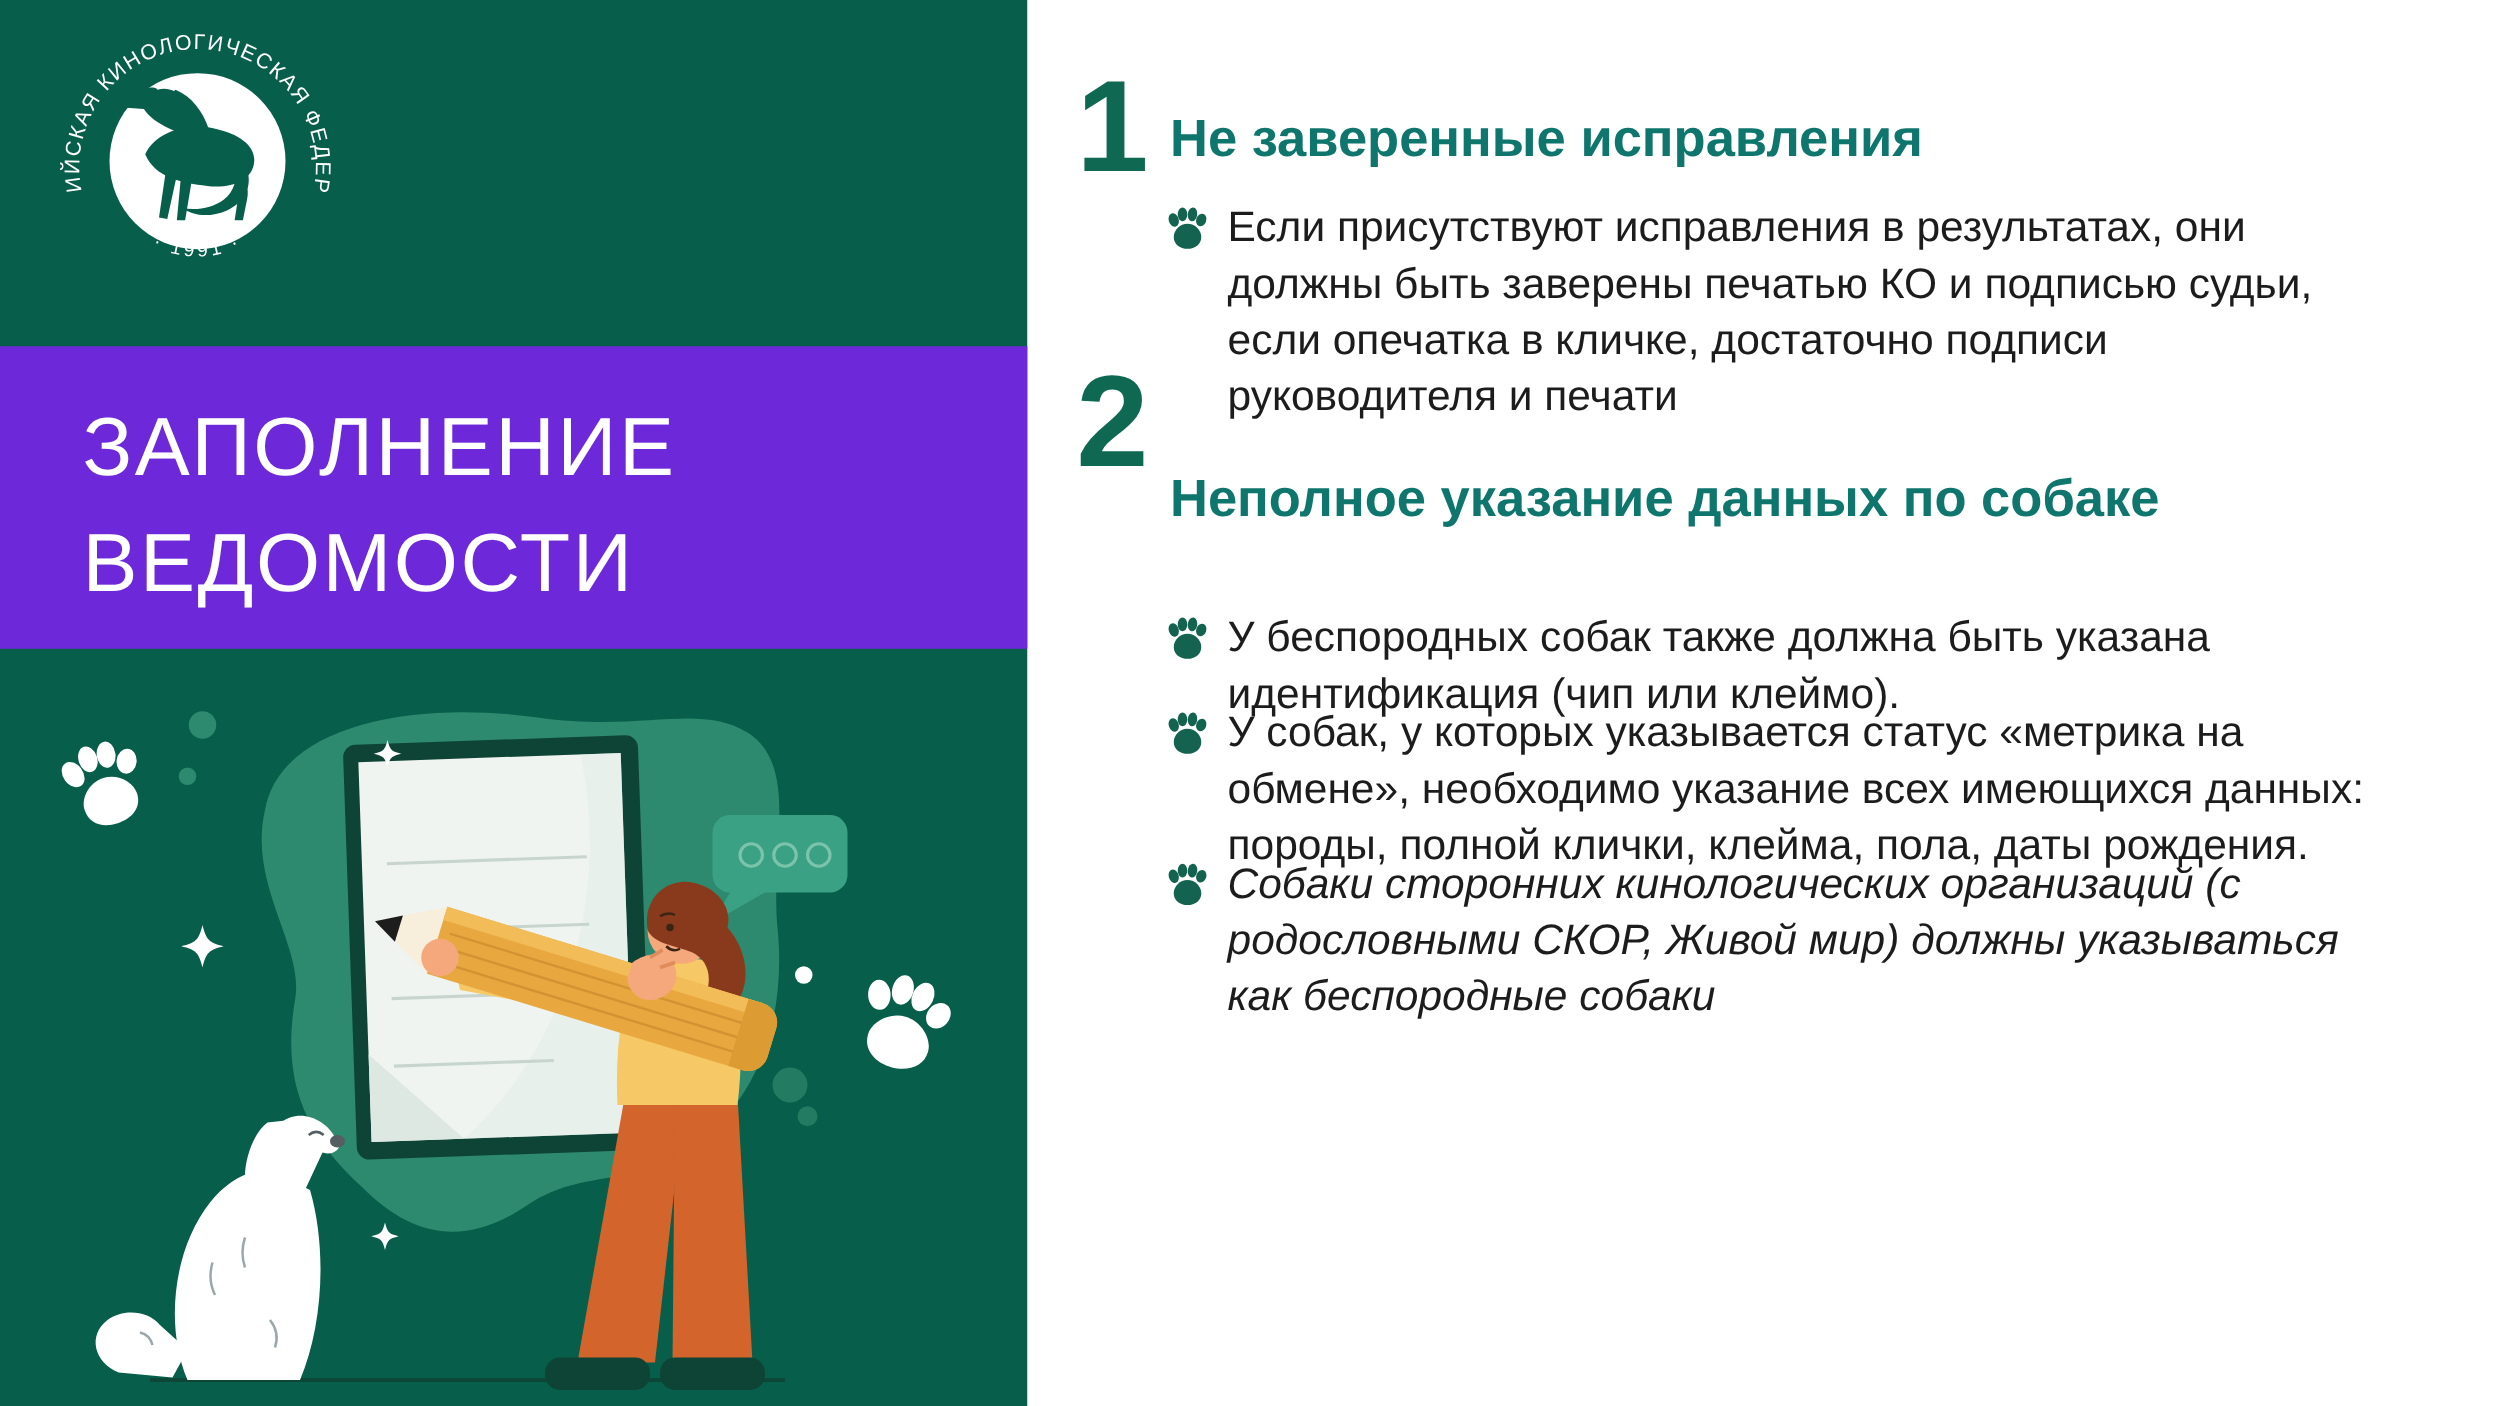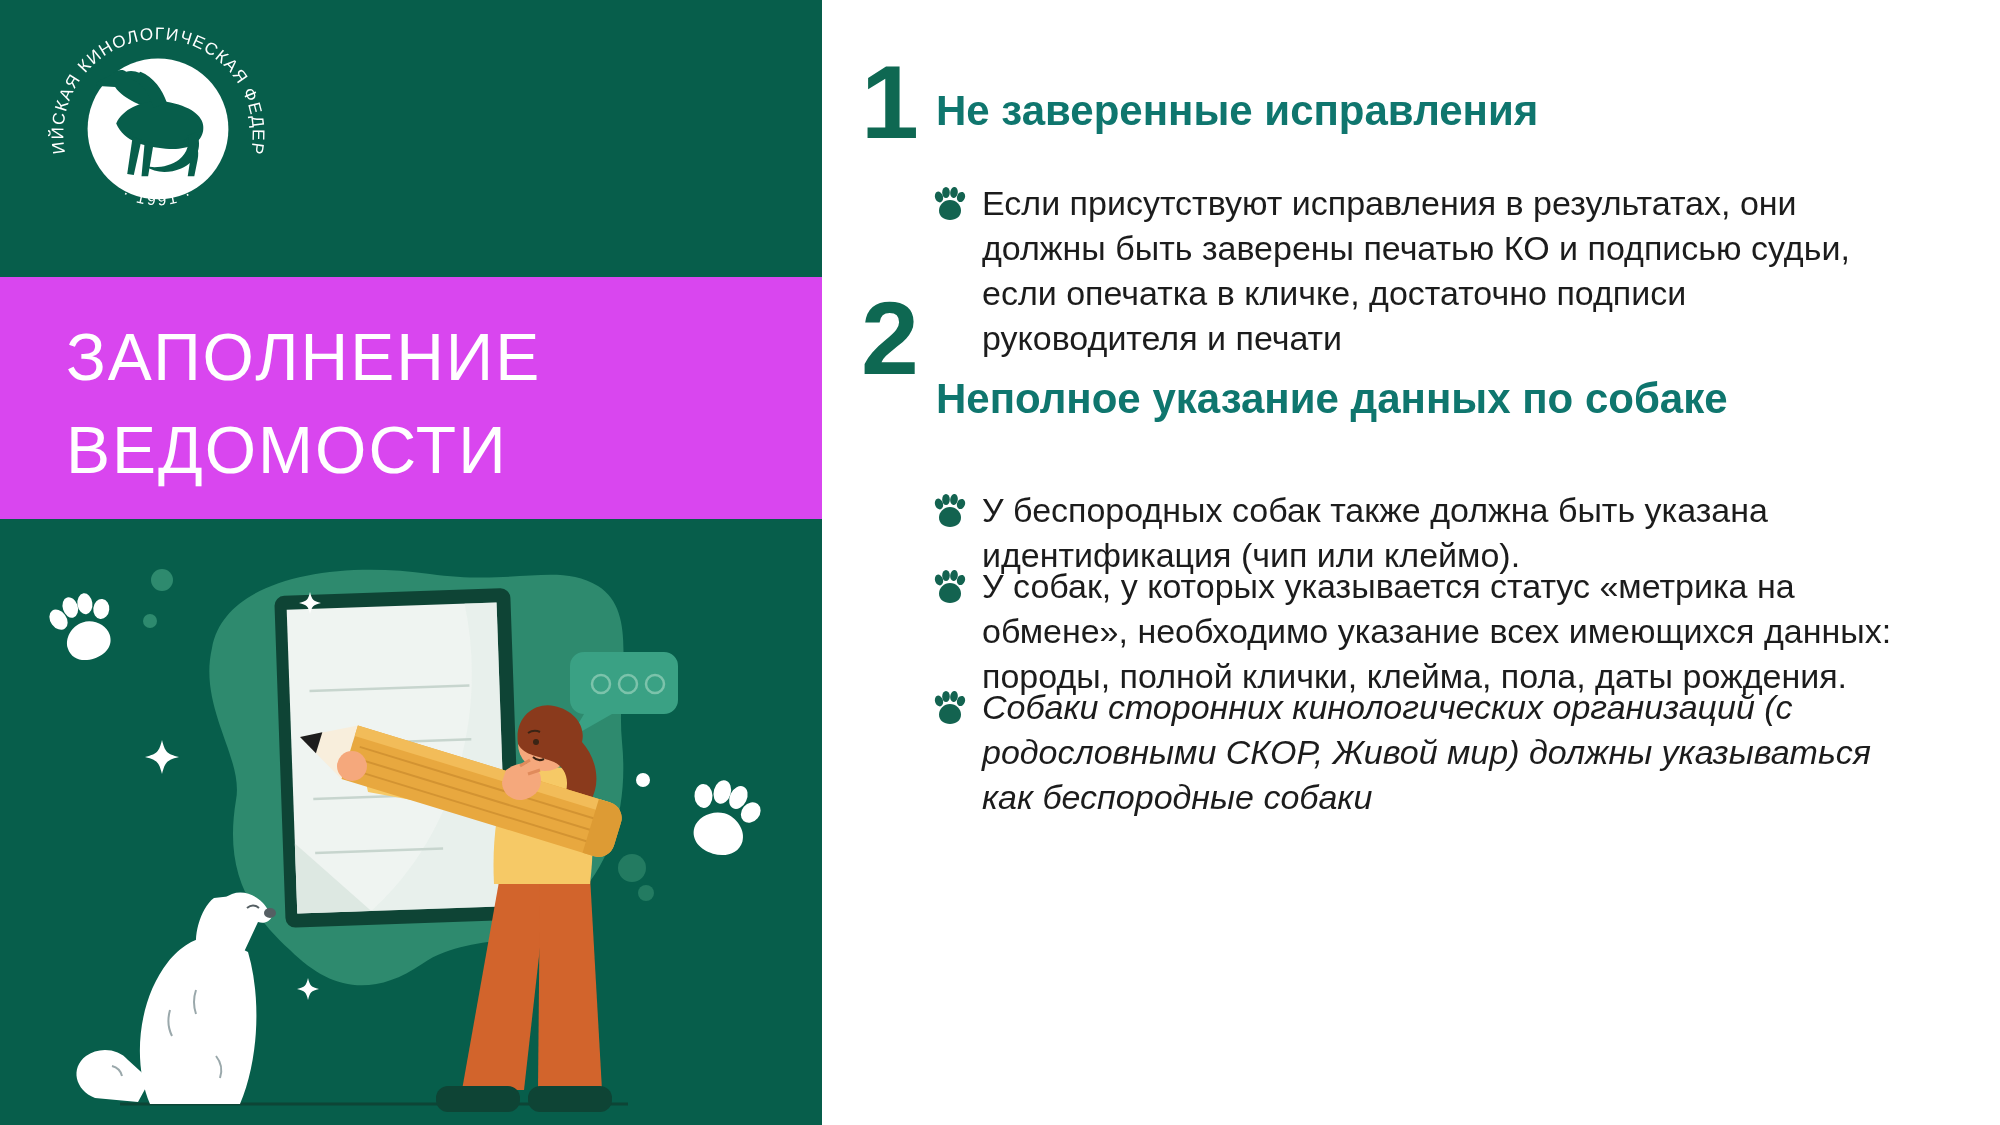--- a/index.html
+++ b/index.html
@@ -2,37 +2,37 @@
 <html><head>
 <meta charset="utf-8">
 <style>
   html,body{margin:0;padding:0;background:#ffffff;}
   .slide{position:relative;width:2000px;height:1125px;overflow:hidden;
          font-family:"Liberation Sans", sans-serif;background:#ffffff;}
 
   
   .left-panel{position:absolute;left:0;top:0;width:822px;height:1125px;background:#075E4B;}
   .logo{position:absolute;left:48px;top:20px;width:220px;height:220px;}
-  .banner{position:absolute;left:0;top:277px;width:937px;height:242px;background:#d946ef;}
+  .banner{position:absolute;left:0;top:277px;width:937px;height:242px;background:#6d28d9;}
   .slide-title{position:absolute;left:66px;top:34px;color:#ffffff;font-size:66px;
                line-height:93px;font-weight:400;letter-spacing:2px;white-space:nowrap;}
   .illustration{position:absolute;left:0;top:519px;width:822px;height:606px;}
 
   
   .right-panel{position:absolute;left:822px;top:0;width:1178px;height:1125px;background:#ffffff;}
   .big-num{position:absolute;left:23px;width:90px;text-align:center;color:#0E6852;
            font-size:104px;font-weight:700;line-height:1;}
   .num-1{top:50px;}
   .num-2{top:286px;}
   .sec-heading{position:absolute;left:114px;color:#0f766e;font-size:42px;font-weight:700;
                line-height:1.1;white-space:nowrap;}
   .h-1{top:88px;}
   .h-2{top:376px;}
   .bullet{position:absolute;left:110px;display:flex;gap:14px;width:1040px;}
-  .b-1{top:160px;margin-top:21px;}
+  .b-1{top:160px;}
   .b-a{top:444px;margin-top:44px;}
   .b-b{top:564px;}
   .b-c{top:685px;font-style:italic;}
   .b-d{top:880px;}
   .paw-bullet{flex:0 0 auto;width:36px;height:36px;margin-top:5px;}
   .bullet-text{color:#1C1C1C;font-size:34px;line-height:45px;white-space:pre-line;}
 </style>
 </head>
 <body>
 

